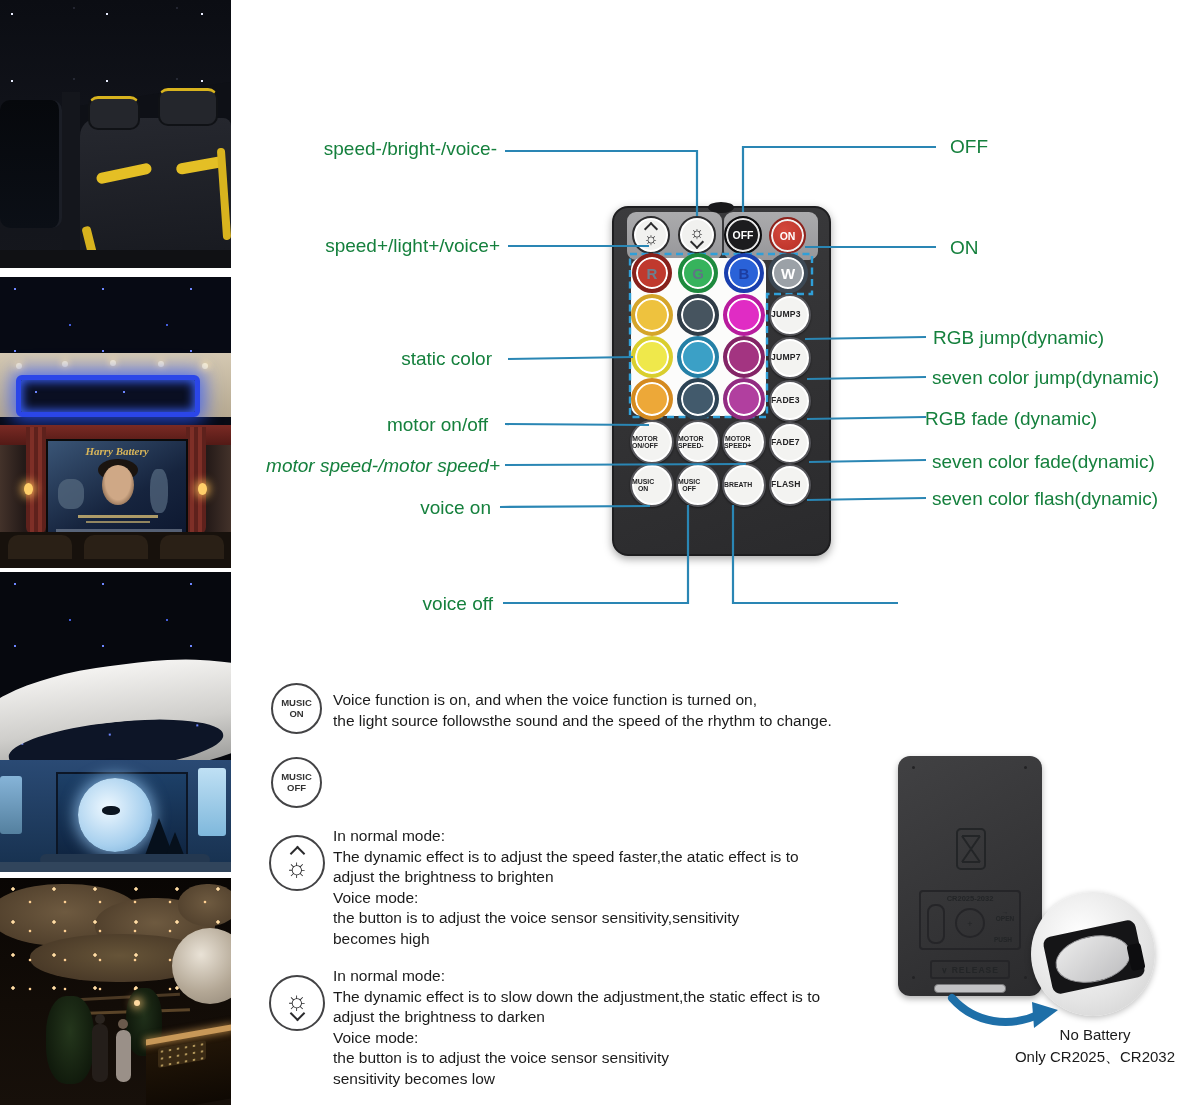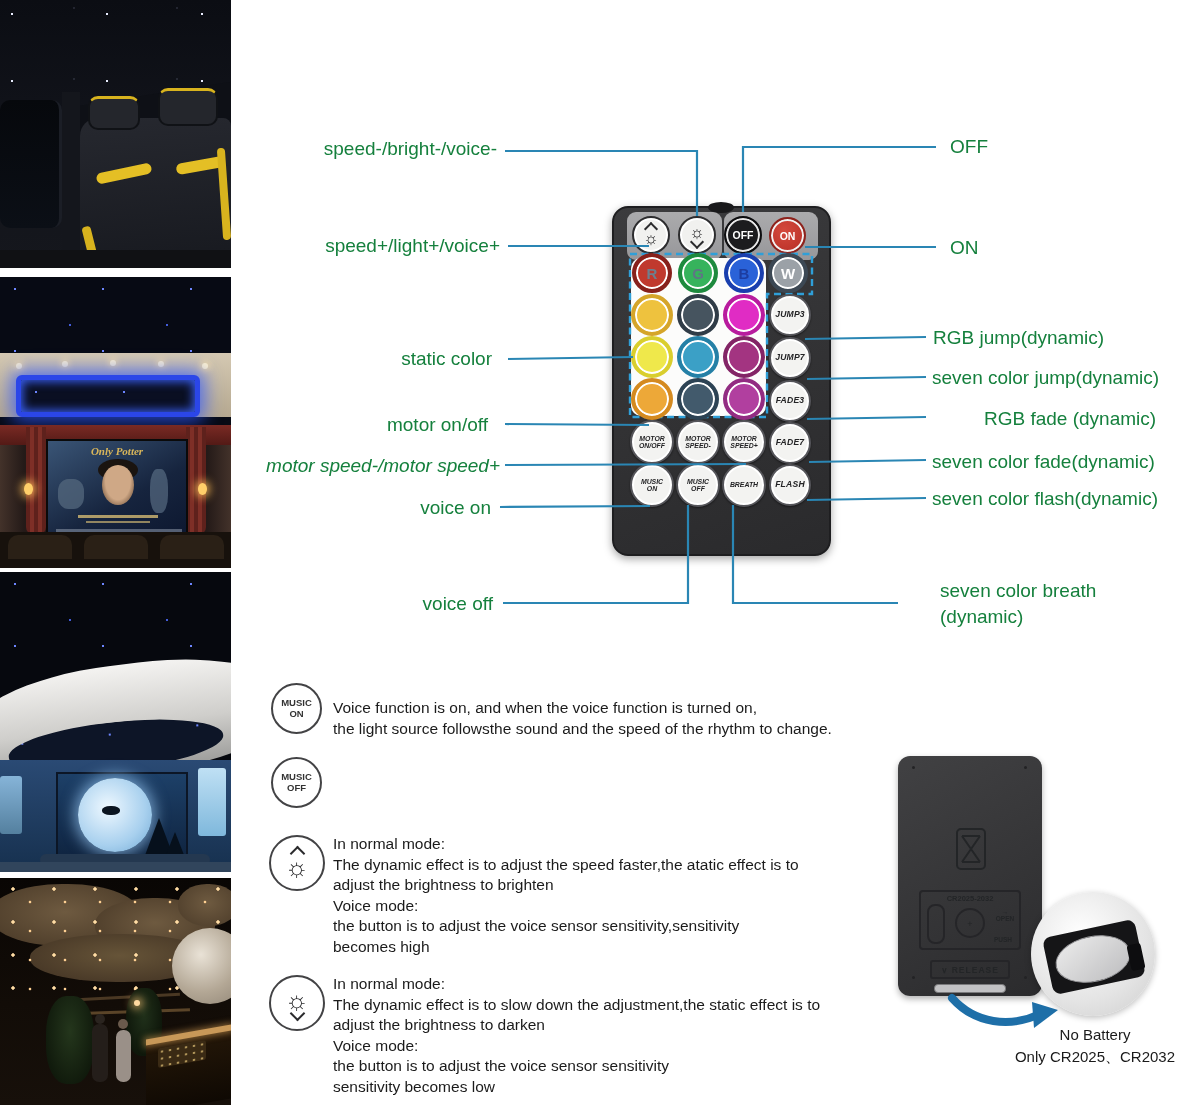--- a/index.html
+++ b/index.html
@@ -37,39 +37,39 @@
   .btn-dark{width:38px;height:38px;background:#1c1c1e;border:2.5px solid #0d0d0f;
             box-shadow:inset 0 0 0 2px #e9e9e9;color:#fff;font-weight:700;font-size:10.5px;}
   .btn-red{width:37px;height:37px;background:radial-gradient(circle at 40% 35%,#d4493d,#b52c24);
            border:2.5px solid #8d231d;box-shadow:inset 0 0 0 2px #f2f2f2;color:#fff;font-weight:700;font-size:10.5px;}
   .whitepanel{position:absolute;left:17px;top:50px;width:135px;height:158px;background:#fcfcfb;border-radius:10px;}
   .swatch{position:absolute;border-radius:50%;border:4px solid #000;box-shadow:inset 0 0 0 2px #fff;
           box-sizing:border-box;display:flex;align-items:center;justify-content:center;
           font-weight:700;font-size:15px;}
   .kbtn{position:absolute;border-radius:50%;background:#f3f3f1;border:2px solid #55555a;
         box-shadow:inset 0 0 0 2px #fff,0 1px 2px rgba(0,0,0,.45);
-        display:flex;align-items:center;justify-content:center;text-align:center;
-        color:#232325;font-weight:700;white-space:pre-line;box-sizing:border-box;line-height:1.08;font-style:italic;}
+        display:flex;align-items:center;text-align:center;
+        color:#232325;font-weight:700;white-space:pre-line;box-sizing:border-box;line-height:1.08;}
   .fn{width:44px;height:44px;font-size:6.9px;}
   .mode{width:42px;height:42px;font-size:8.6px;letter-spacing:.2px;}
   .chev{width:8px;height:8px;border-top:2.2px solid #2b2b2d;border-left:2.2px solid #2b2b2d;}
   .chev.up{transform:rotate(45deg);margin-bottom:-4px;}
   .chev.down{transform:rotate(225deg);margin-top:-4px;}
   .sun-glyph{font-size:17px;line-height:17px;color:#1d1d1f;}
   
   .lbl{position:absolute;font-size:19px;line-height:24px;color:#15803d;white-space:pre-line;}
   .lbl.r{text-align:right;}
   
   .badge{position:absolute;border-radius:50%;border:2.5px solid #434345;background:#fff;
          display:flex;align-items:center;justify-content:center;flex-direction:column;
          text-align:center;font-weight:700;color:#333;}
   .badge .t{font-size:9.5px;line-height:10.5px;white-space:pre-line;}
   .badge .sun-glyph{font-size:26px;line-height:24px;color:#2b2b2d;}
   .badge .chev{width:9px;height:9px;}
-  .note-text{position:absolute;font-size:15.5px;line-height:20.5px;color:#1b1b1b;white-space:pre-line;margin-top:8px;}
+  .note-text{position:absolute;font-size:15.5px;line-height:20.5px;color:#1b1b1b;white-space:pre-line;}
   
   .rback{position:absolute;left:898px;top:756px;width:144px;height:240px;border-radius:12px;
          background:linear-gradient(150deg,#414143,#2b2b2d);box-shadow:0 3px 6px rgba(0,0,0,.3);}
   .engrave{color:#232527;border-color:#252528 !important;}
   .caption{position:absolute;left:1000px;top:1024px;width:190px;text-align:center;
            font-size:15px;line-height:22px;color:#1a1a1a;white-space:pre-line;}
 </style>
 </head>
 <body>
 
@@ -101,21 +101,21 @@
     <div class="abs stars-blue" style="left:16px;top:98px;width:184px;height:42px;background-color:#0a0f22;border:5px solid #2b46e8;border-radius:6px;box-shadow:0 0 18px 5px rgba(45,85,255,.75), inset 0 0 10px 2px rgba(60,100,255,.9);"></div>
     <div class="abs" style="left:0;top:148px;width:231px;height:107px;background:#241a18;"></div>
     <div class="abs" style="left:0;top:148px;width:24px;height:107px;background:linear-gradient(90deg,#43322a,#241a18);"></div>
     <div class="abs" style="left:207px;top:148px;width:24px;height:107px;background:linear-gradient(270deg,#43322a,#241a18);"></div>
     <div class="abs" style="left:0;top:148px;width:231px;height:20px;background:linear-gradient(#7a2a24,#531a16);"></div>
     <div class="abs" style="left:26px;top:150px;width:20px;height:108px;background:repeating-linear-gradient(90deg,#5e211c 0 4px,#7e2f27 4px 8px);border-radius:0 0 8px 8px;"></div>
     <div class="abs" style="left:186px;top:150px;width:20px;height:108px;background:repeating-linear-gradient(90deg,#5e211c 0 4px,#7e2f27 4px 8px);border-radius:0 0 8px 8px;"></div>
     <div class="abs" style="left:24px;top:206px;width:9px;height:12px;border-radius:50%;background:#ffcf6a;box-shadow:0 0 8px 3px rgba(255,190,90,.8);"></div>
     <div class="abs" style="left:198px;top:206px;width:9px;height:12px;border-radius:50%;background:#ffcf6a;box-shadow:0 0 8px 3px rgba(255,190,90,.8);"></div>
     <div class="abs" style="left:46px;top:162px;width:142px;height:98px;background:linear-gradient(150deg,#3a5576,#16243e 60%,#0d1830);border:2px solid #0a0a0a;">
-      <div class="abs" style="left:0;top:4px;width:100%;text-align:center;font-family:'Liberation Serif',serif;font-style:italic;font-weight:700;font-size:11px;color:#d9b65a;">Only Potter</div>
+      <div class="abs" style="left:0;top:4px;width:100%;text-align:center;font-family:'Liberation Serif',serif;font-style:italic;font-weight:700;font-size:11px;color:#d9b65a;">Harry Battery</div>
       <div class="abs" style="left:50px;top:18px;width:40px;height:22px;background:#1a1410;border-radius:50%;"></div>
       <div class="abs" style="left:54px;top:24px;width:32px;height:40px;background:radial-gradient(ellipse at 50% 40%,#cfa886 55%,#8a6a50 78%,#3a3448);border-radius:50%;"></div>
       <div class="abs" style="left:10px;top:38px;width:26px;height:30px;background:#54687e;opacity:.75;border-radius:40%;"></div>
       <div class="abs" style="left:102px;top:28px;width:18px;height:44px;background:#6a7f96;opacity:.55;border-radius:40%;"></div>
       <div class="abs" style="left:30px;top:74px;width:80px;height:3px;background:#c8b070;opacity:.85;"></div>
       <div class="abs" style="left:38px;top:80px;width:64px;height:2px;background:#c8b070;opacity:.7;"></div>
       <div class="abs" style="left:8px;top:88px;width:126px;height:4px;background:#9aa4b4;opacity:.5;"></div>
     </div>
     <div class="abs" style="left:0;top:255px;width:231px;height:36px;background:#17110c;"></div>
     <div class="abs" style="left:8px;top:258px;width:64px;height:24px;background:#2a2016;border-radius:10px 10px 0 0;"></div>
@@ -252,25 +252,23 @@
   <div class="lbl r" style="right:702px;top:347px;">static color</div>
   <div class="lbl r" style="right:706px;top:413px;">motor on/off</div>
   <div class="lbl r" style="right:694px;top:454px;font-style:italic;">motor speed-/motor speed+</div>
   <div class="lbl r" style="right:703px;top:496px;">voice on</div>
   <div class="lbl r" style="right:701px;top:592px;">voice off</div>
 
   <div class="lbl" style="left:950px;top:135px;">OFF</div>
   <div class="lbl" style="left:950px;top:236px;">ON</div>
   <div class="lbl" style="left:933px;top:326px;">RGB jump(dynamic)</div>
   <div class="lbl" style="left:932px;top:366px;">seven color jump(dynamic)</div>
-  <div class="lbl" style="left:984px;top:407px;">RGB fade (dynamic)</div>
+  <div class="lbl" style="left:925px;top:407px;">RGB fade (dynamic)</div>
   <div class="lbl" style="left:932px;top:487px;">seven color flash(dynamic)</div>
   <div class="lbl" style="left:932px;top:450px;">seven color fade(dynamic)</div>
-  <div class="lbl" style="left:940px;top:578px;line-height:26px;">seven color breath
-(dynamic)</div>
 
   <div class="badge" style="left:271px;top:683px;width:47px;height:47px;">
     <span class="t">MUSIC
 ON</span>
   </div>
   <div class="note-text" style="left:333px;top:690px;width:570px;">Voice function is on, and when the voice function is turned on,
 the light source followsthe sound and the speed of the rhythm to change.</div>
 
   <div class="badge" style="left:271px;top:757px;width:47px;height:47px;">
     <span class="t">MUSIC

